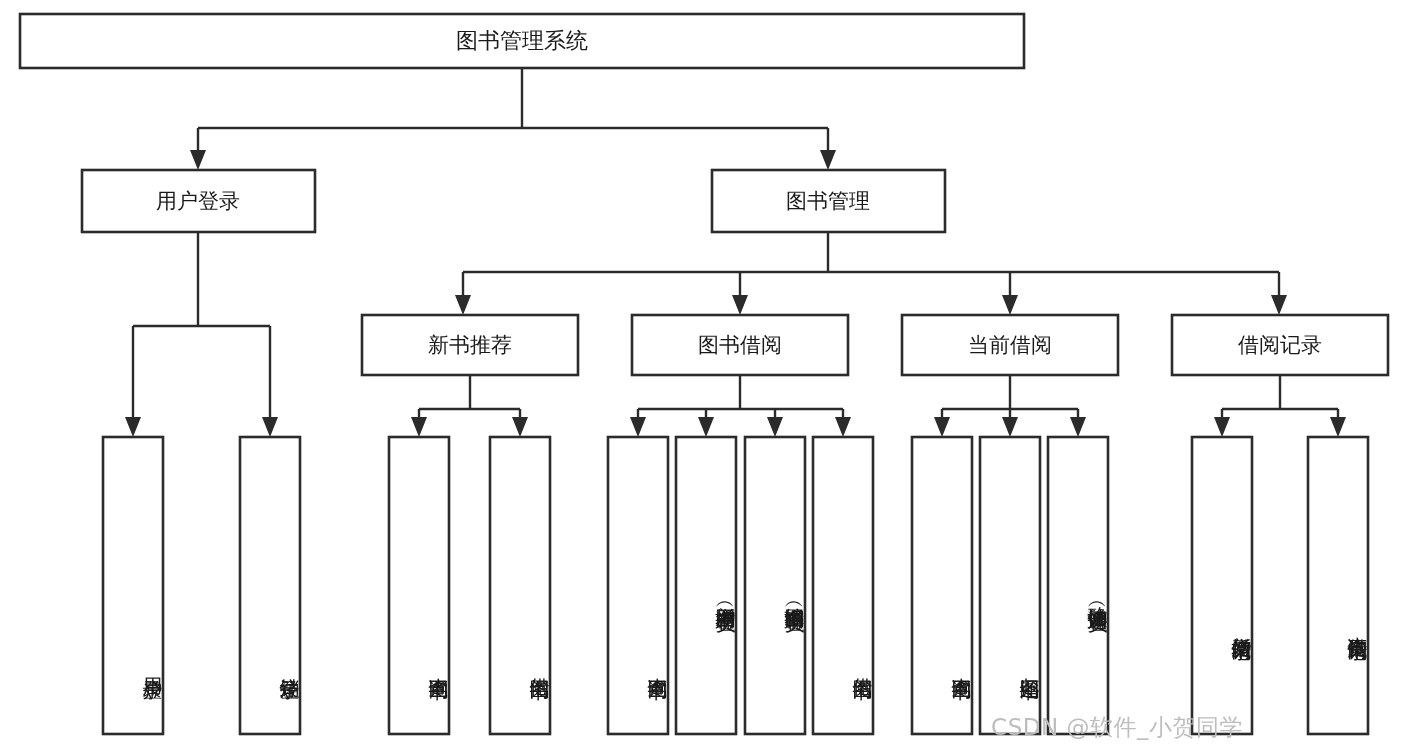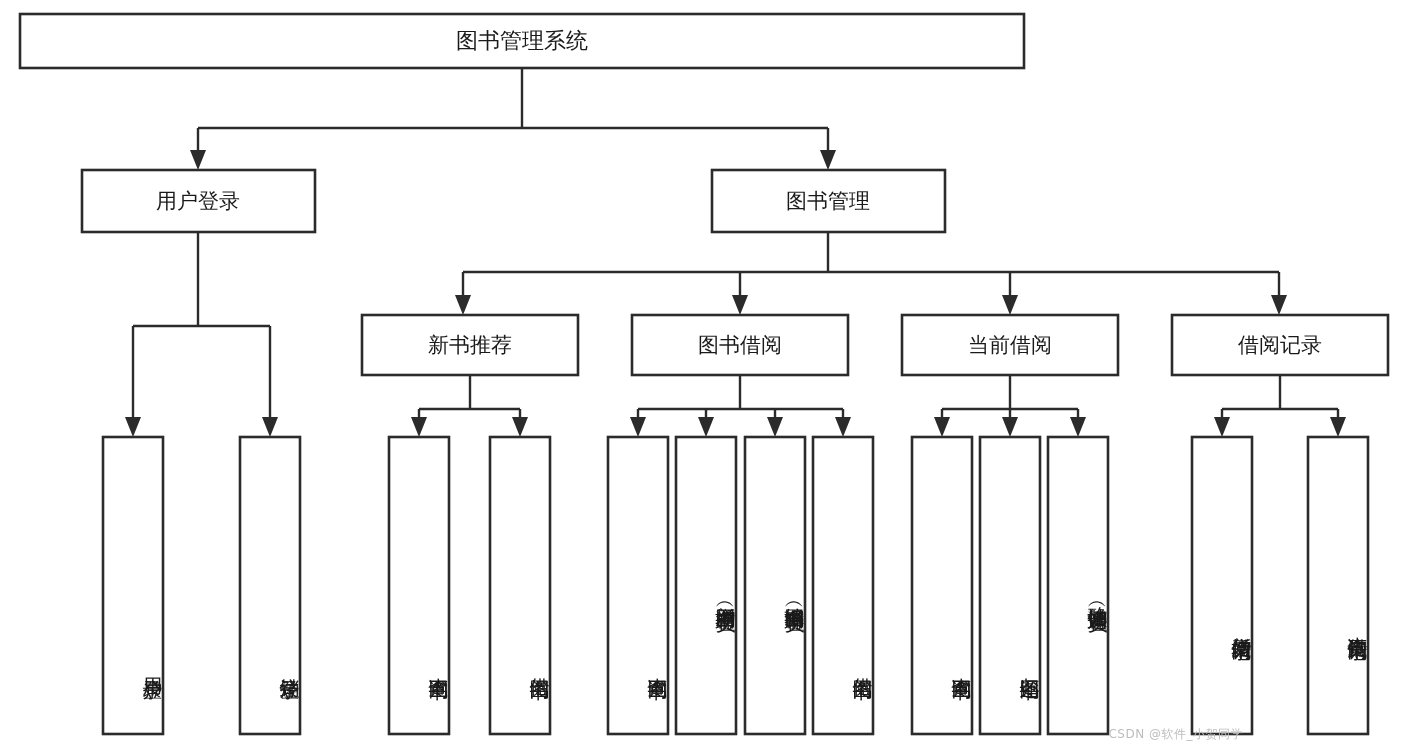--- a/index.html
+++ b/index.html
@@ -69,21 +69,21 @@
     display: flex;
     align-items: flex-start;
     justify-content: center;
     pointer-events: none;
   }
   .watermark {
     position: absolute;
     right: 8px;
     bottom: 4px;
     font-family: "DejaVu Sans", "Liberation Sans", sans-serif;
-    font-size: 12px;
+    font-size: 23px;
     color: #bdbdbd;
     white-space: nowrap;
     letter-spacing: 0.5px;
   }
 </style>
 </head>
 <body>
 
 <div id="diagram-root">
 

